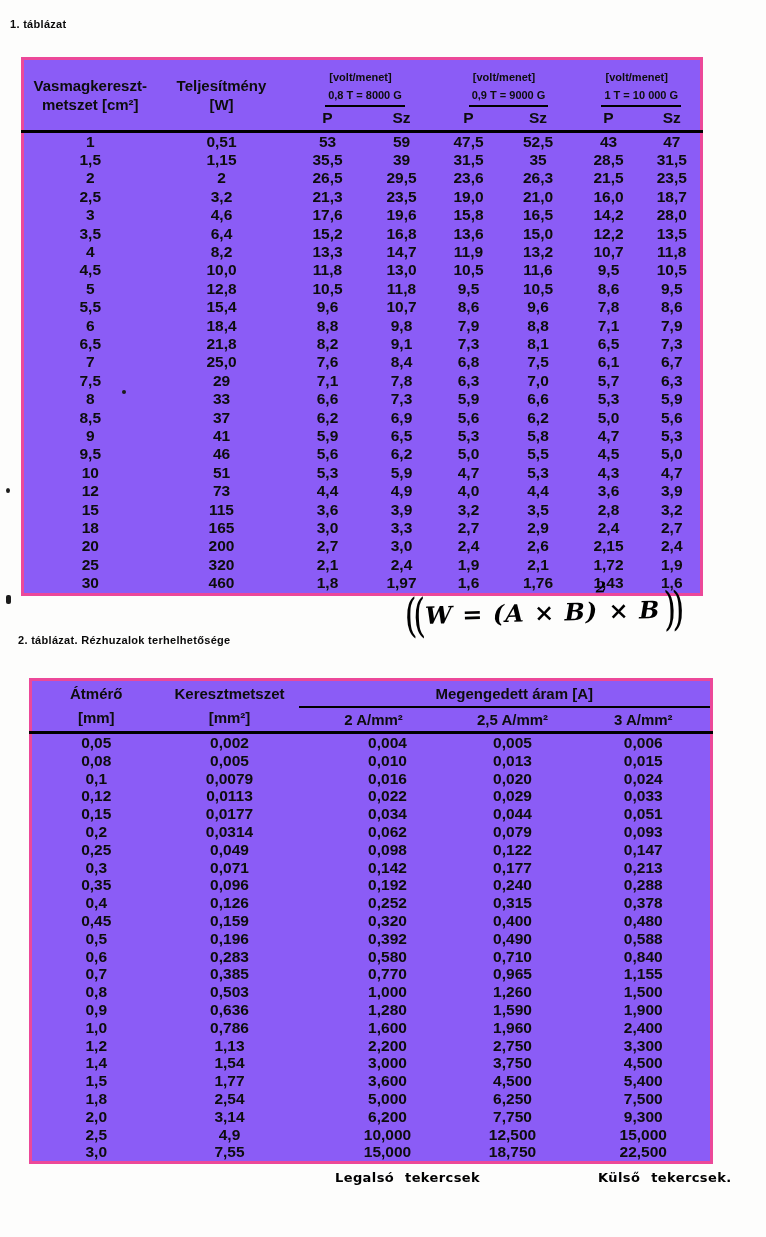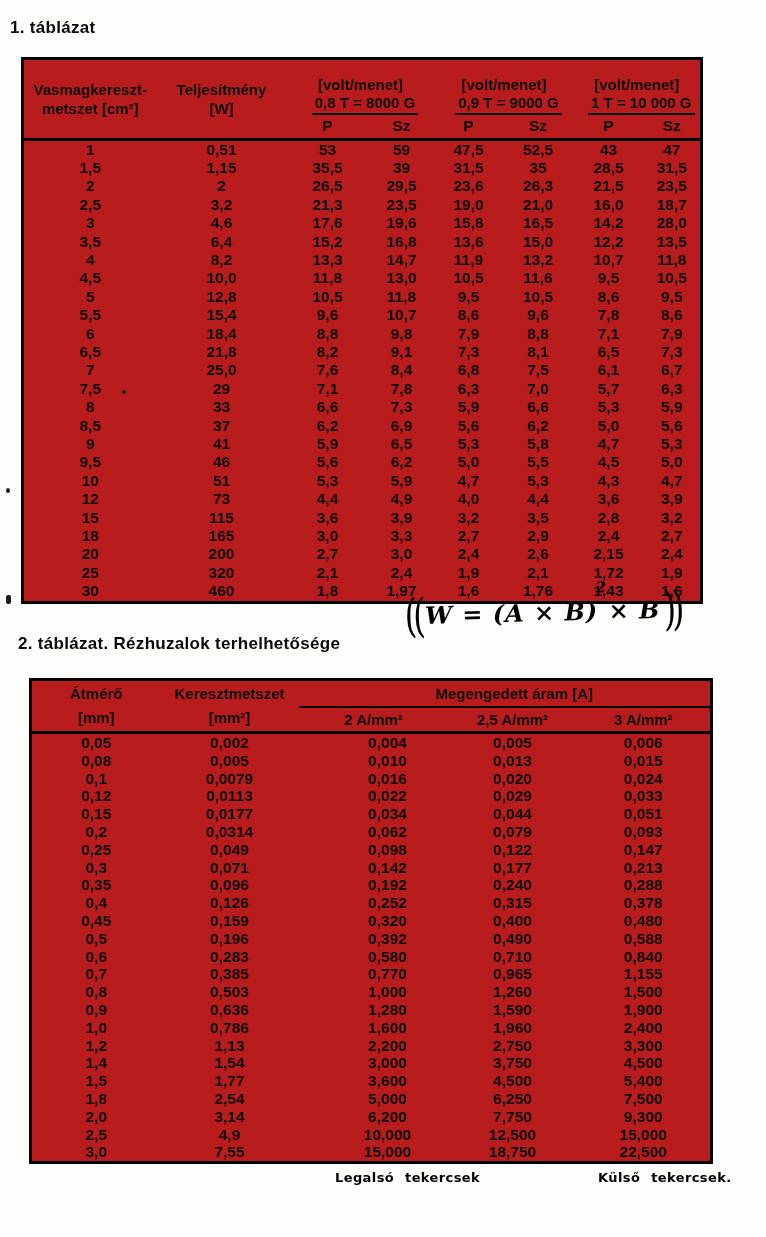--- a/index.html
+++ b/index.html
@@ -8,56 +8,56 @@
     position:relative;
     width:766px; height:1237px;
     background:#fdfdfc;
     font-family:"Liberation Sans", sans-serif;
     color:#0a0a0a;
     overflow:hidden;
   }
 
   .doc-title {
     position:absolute;
-    font-size:17px;
+    font-size:11px;
     font-weight:bold;
     letter-spacing:0.3px;
     color:#0a0a0a;
   }
   #title1 { left:10px; top:18px; }
   #title2 { left:18px; top:634px; }
 
   table.sheet {
     position:absolute;
     border-collapse:collapse;
     table-layout:fixed;
-    border:3px solid #000000;
-    background:#b91c1c;
+    border:3px solid #ec4899;
+    background:#8b5cf6;
   }
   .sheet th, .sheet td {
     font-weight:bold;
     text-align:center;
     padding:0;
     color:#0d0d0d;
     overflow:hidden;
     white-space:nowrap;
   }
 
   
   #t1 { left:21px; top:57px; width:679px; }
   #t1 thead .h-main {
     white-space:pre-line;
     font-size:15px; line-height:19px;
     vertical-align:middle;
     border-bottom:3px solid #000;
   }
   #t1 thead .g {
     vertical-align:top;
-    padding-top:16px;
-    font-size:15px; line-height:18px;
+    padding-top:8px;
+    font-size:11px; line-height:18px;
     height:43px;
   }
   #t1 .g .unit { display:block; }
   #t1 .g .flux {
     display:inline-block;
     border-bottom:2px solid #000;
     padding:0 3px 1px 3px;
     margin-left:9px;
   }
   #t1 thead .sub {

